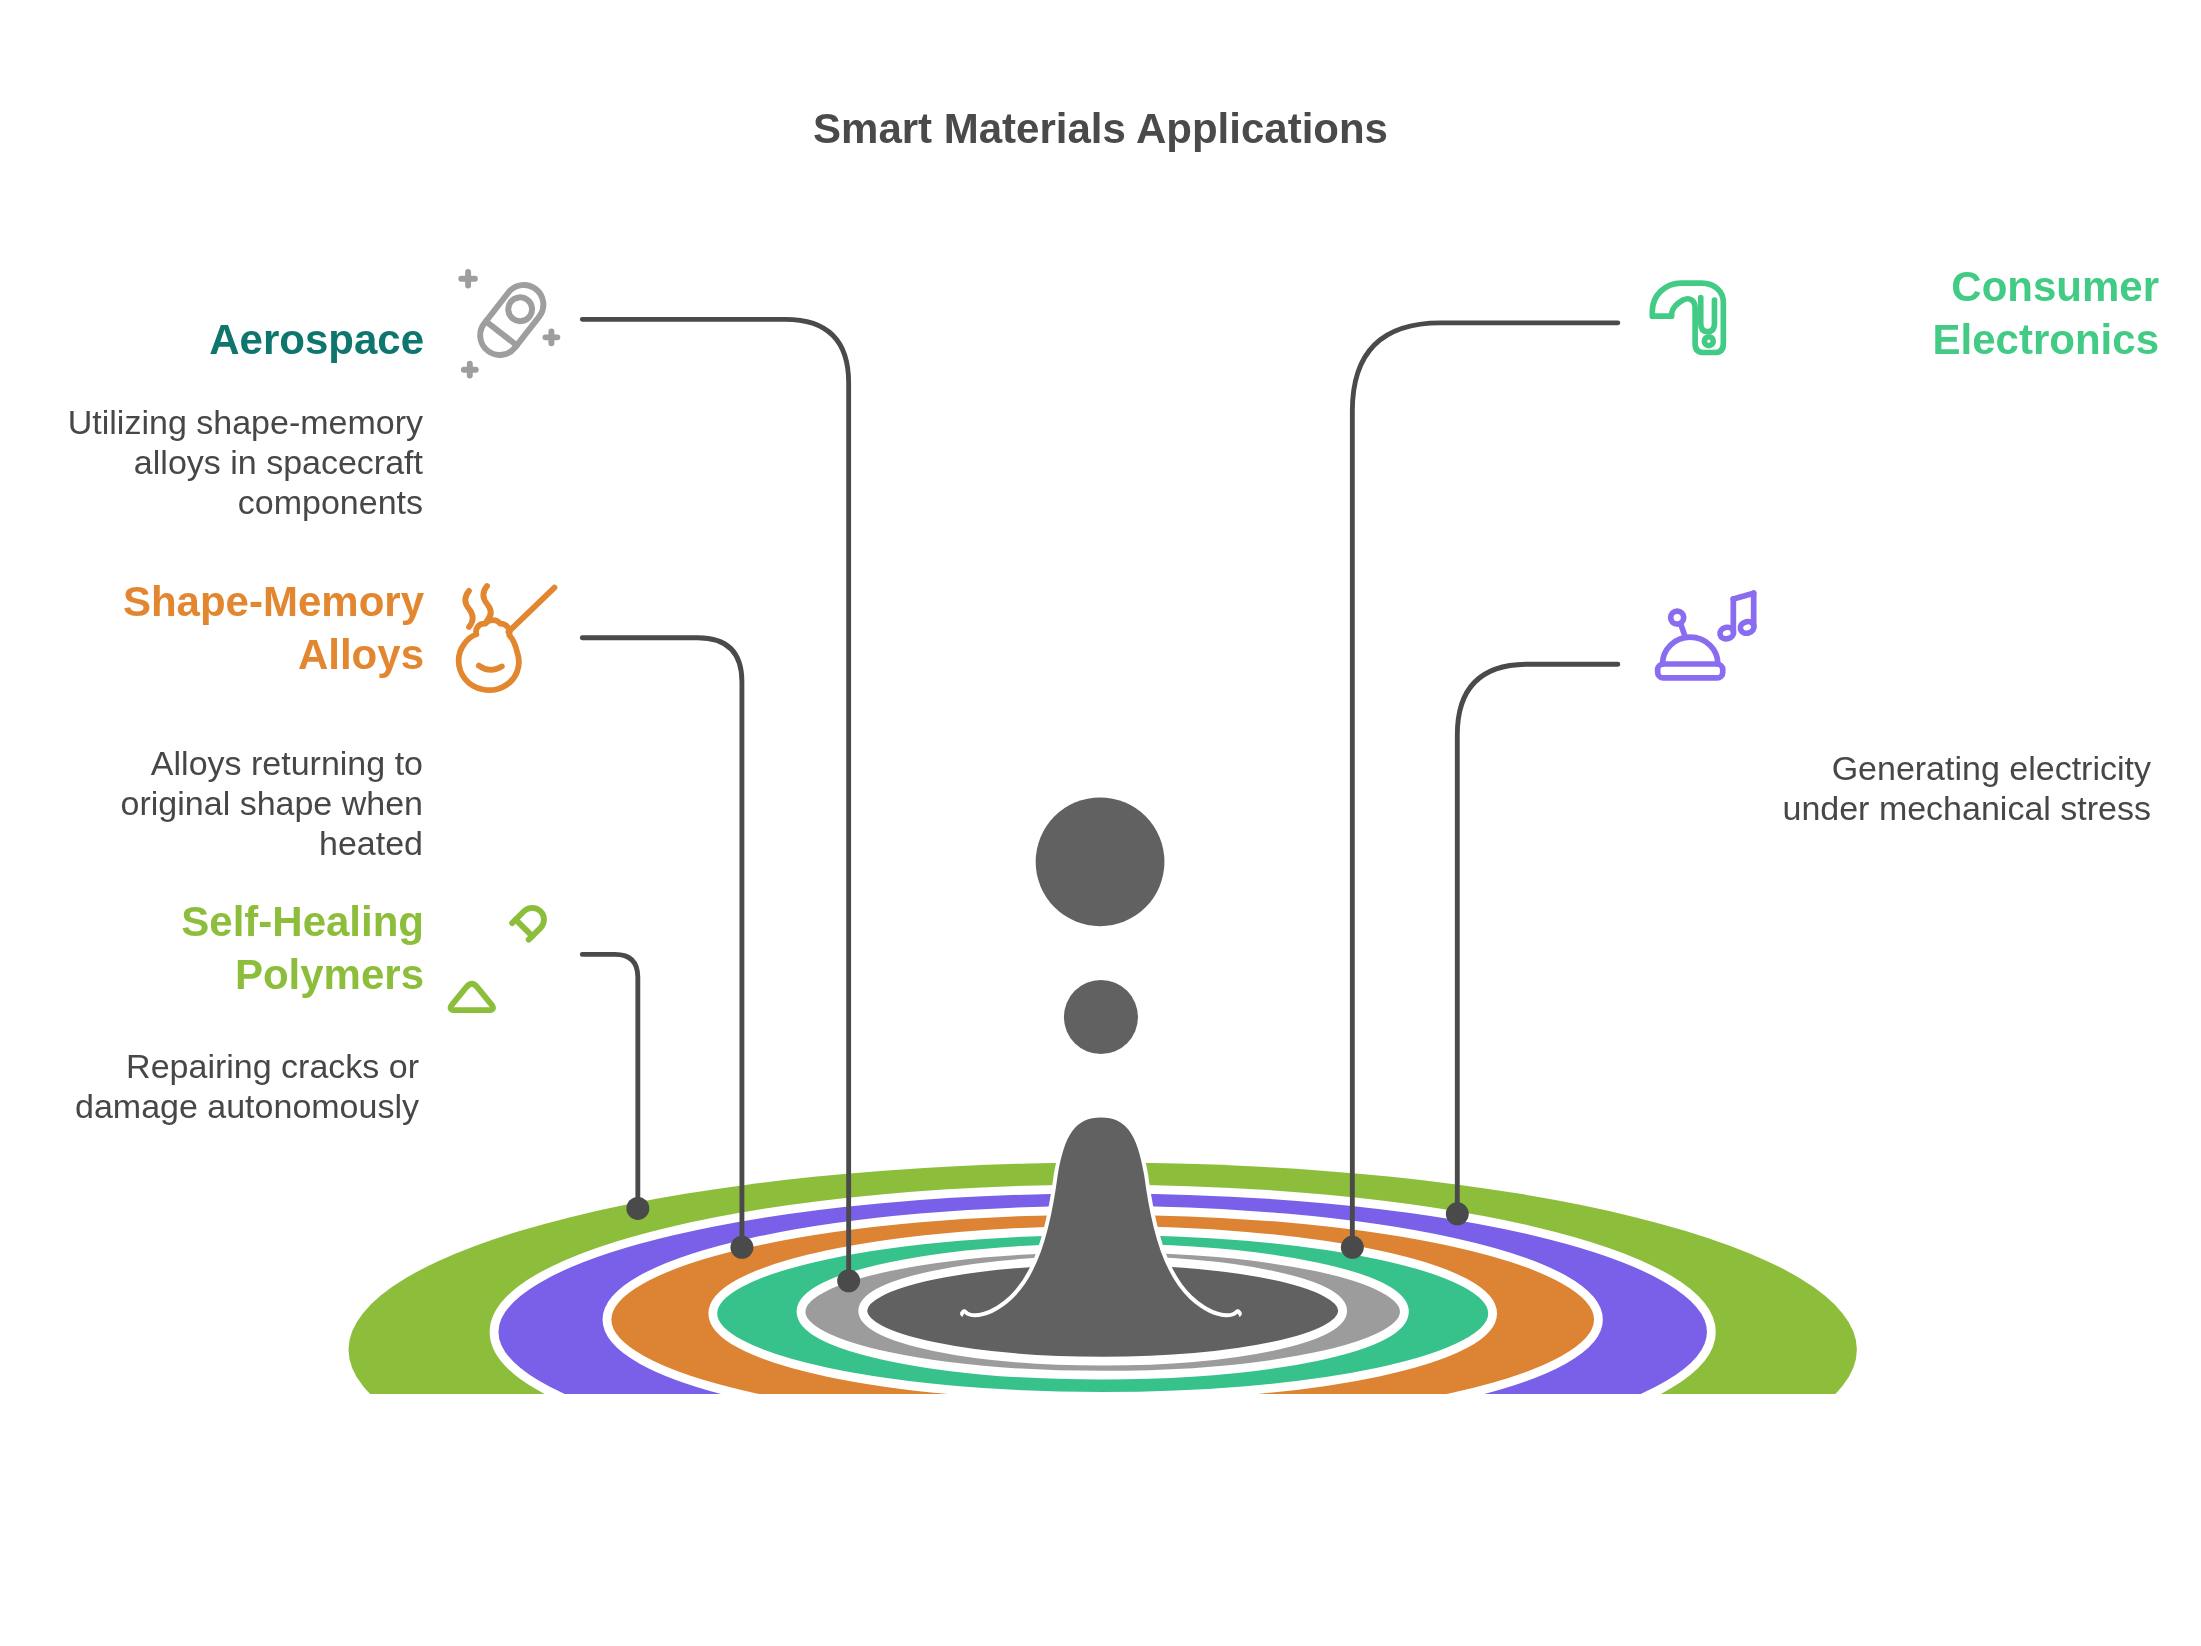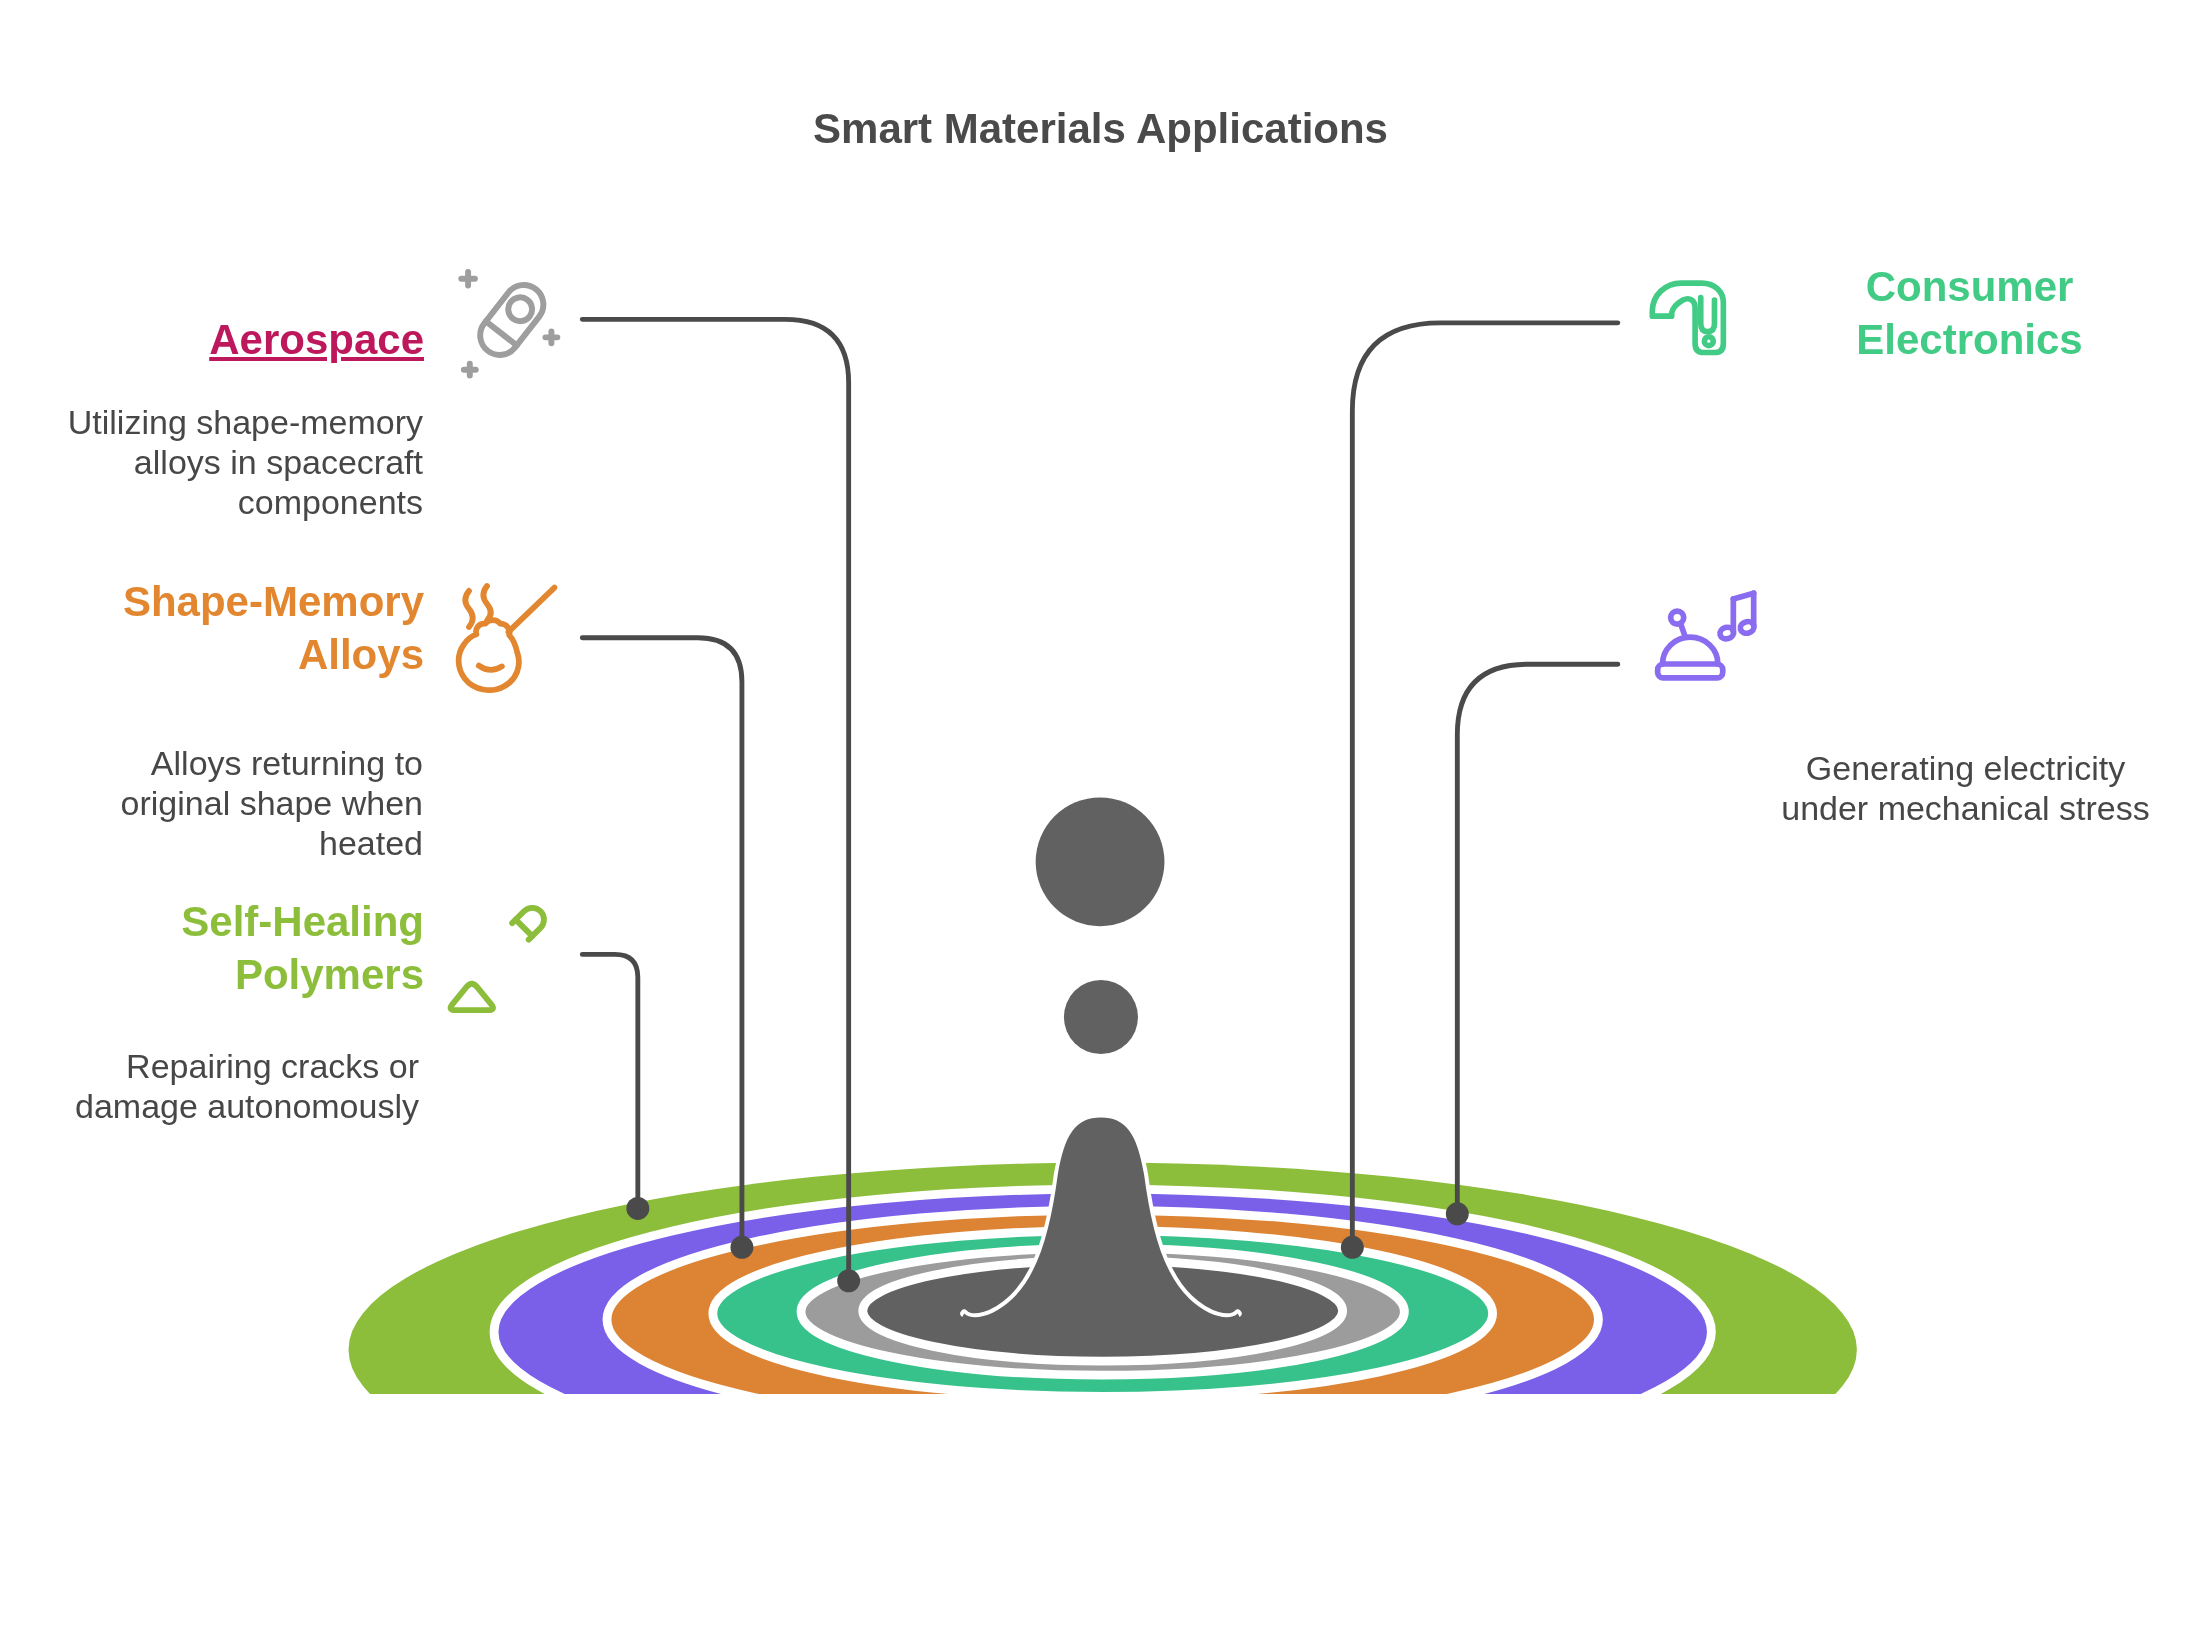--- a/index.html
+++ b/index.html
@@ -15,22 +15,22 @@
     position:absolute;left:0;top:102px;width:2201px;
     text-align:center;font-size:42px;font-weight:bold;color:#4a4a4a;line-height:53px;
   }
   .label{
     position:absolute;font-size:42px;font-weight:bold;line-height:53px;
   }
   .desc{
     position:absolute;font-size:34px;font-weight:normal;color:#474747;line-height:40px;
   }
   .t-right{text-align:right;}
-  .t-left{text-align:center;}
-  .c-gray{color:#be185d;text-decoration:underline;}
+  .t-left{text-align:right;}
+  .c-gray{color:#0f766e;}
   .c-orange{color:#e2872f;}
   .c-green{color:#8cbe3c;}
   .c-teal{color:#41cb85;}
   .c-purple{color:#8a6cf0;}
   .icon{position:absolute;}
   .icon path,.icon rect,.icon circle,.icon line,.icon ellipse{
     fill:none;stroke-width:7;stroke-linecap:round;stroke-linejoin:round;
   }
   .icon .fill{stroke:none;}
   

